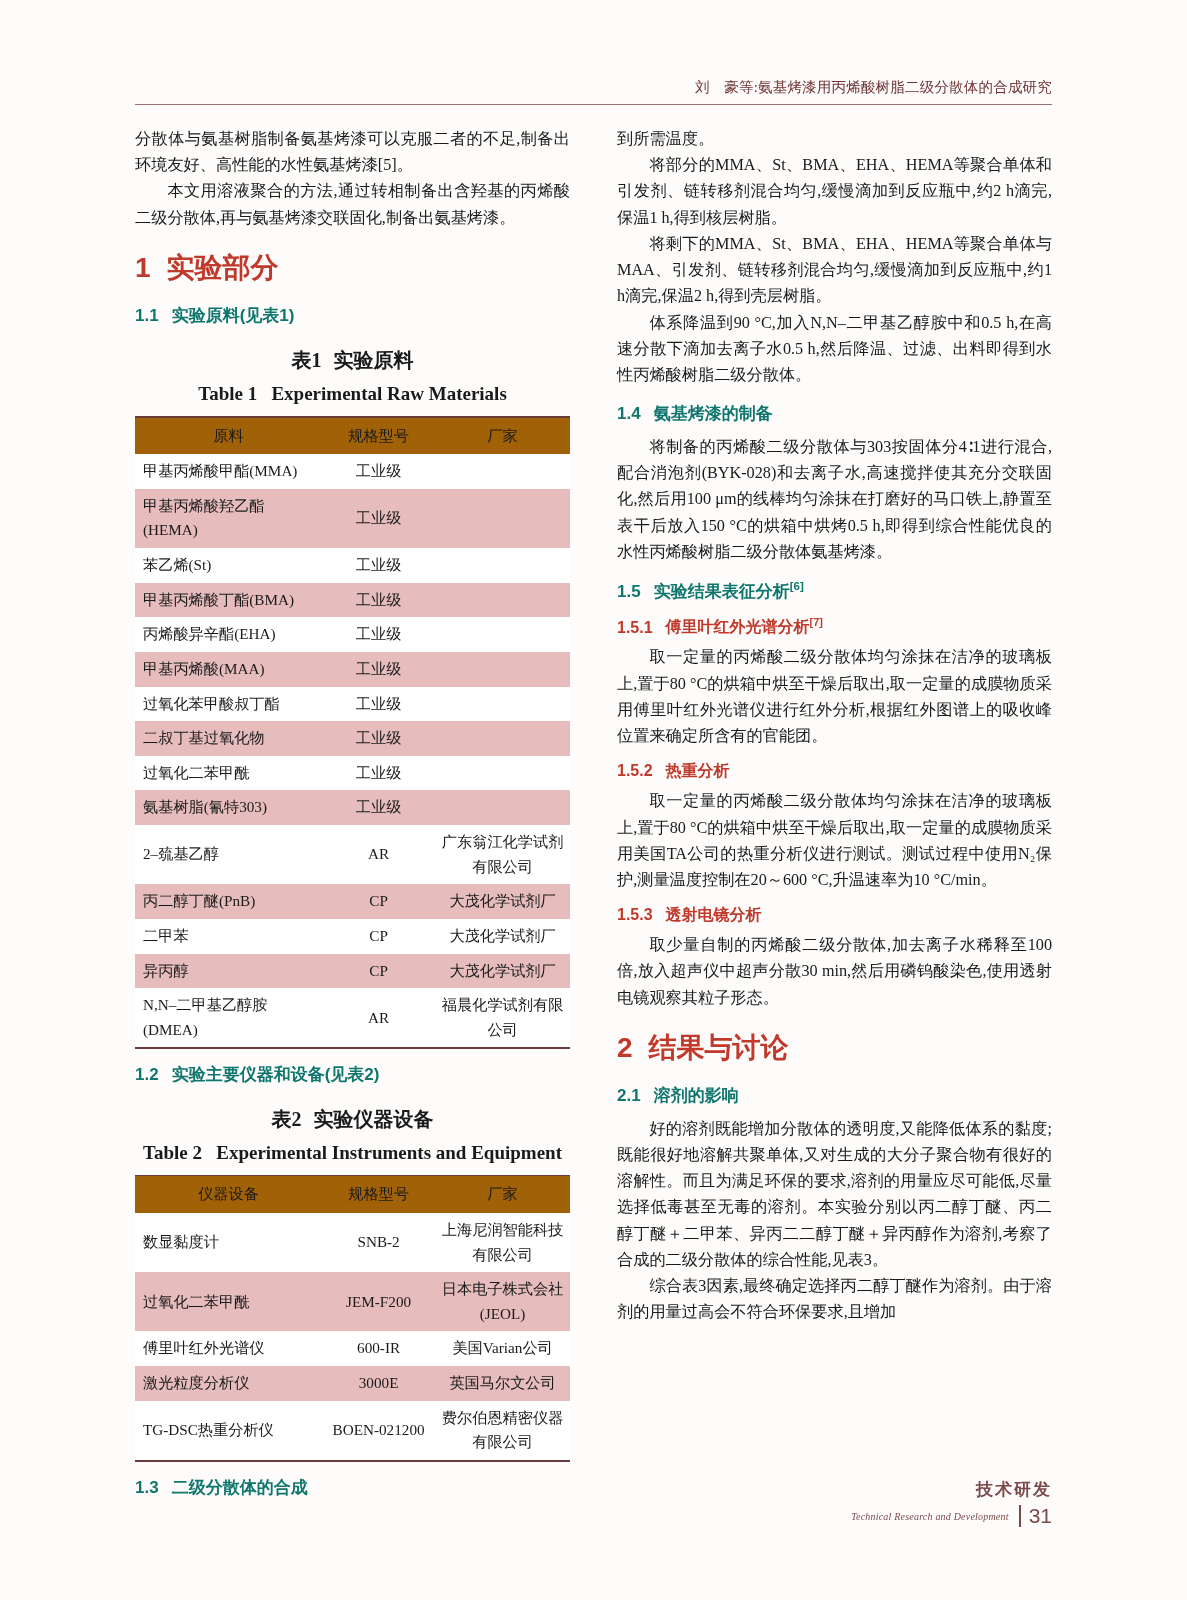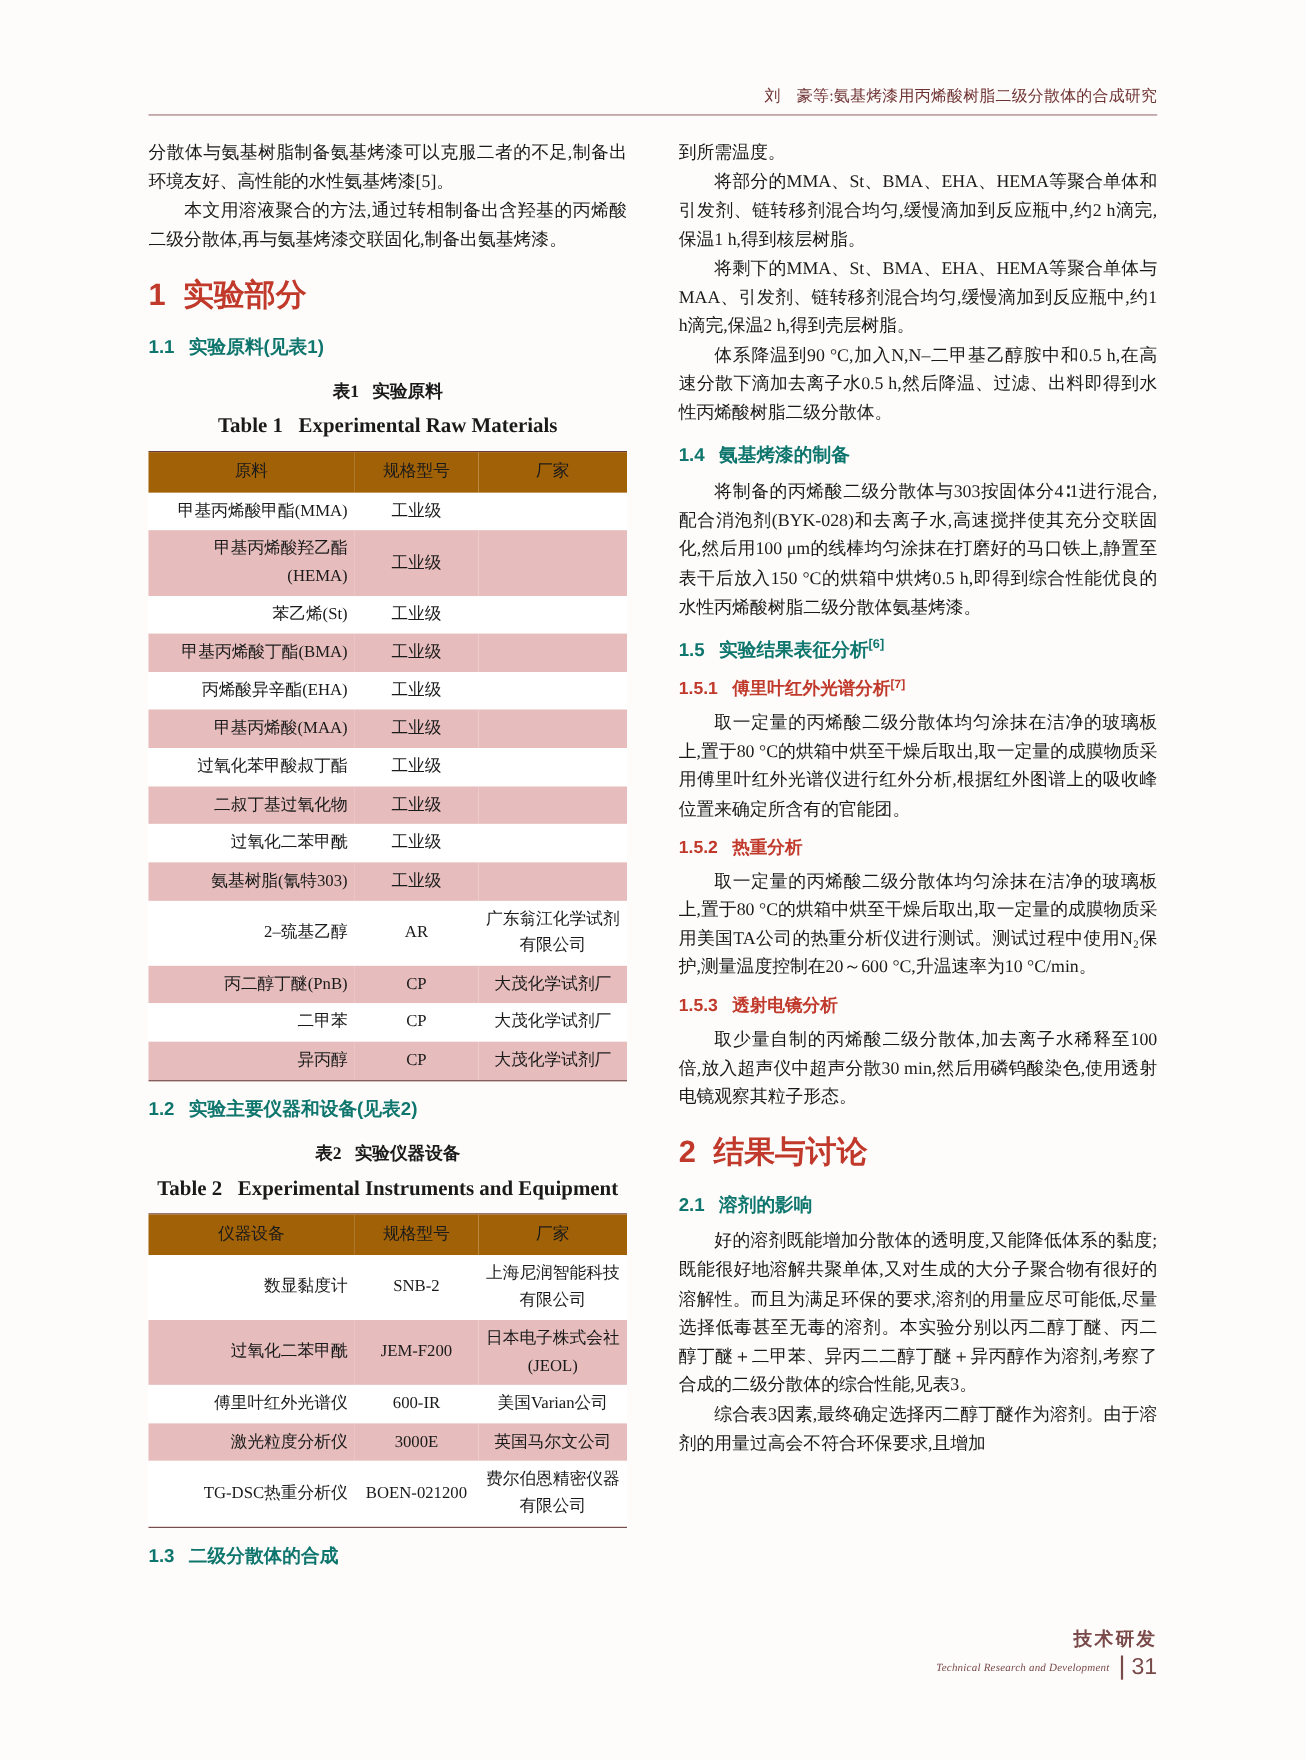--- a/index.html
+++ b/index.html
@@ -79,21 +79,21 @@
     font-family: "Liberation Sans", sans-serif;
     font-weight: bold;
   }
   h4.subsub .num { margin-right: 13px; }
   sup { font-size: 0.68em; vertical-align: super; }
 
   .table-block { margin: 14px 0 6px 0; }
   .tbl-title-cn {
     text-align: center;
     font-weight: bold;
-    font-size: 16px;
+    font-size: 20px;
     margin-bottom: 3px;
   }
   .tbl-title-cn .tnum { margin-right: 12px; }
   .tbl-title-en {
     text-align: center;
     font-weight: bold;
     font-size: 19px;
     margin-bottom: 6px;
     font-family: Liberation Serif, serif;
   }
@@ -109,21 +109,21 @@
     padding: 6px 4px;
     border: none;
   }
   table.data td {
     padding: 5px 6px;
     vertical-align: middle;
     border: none;
   }
   table.data tr.odd td { background: #e6bcbc; }
   table.data tr.even td { background: #ffffff; }
-  table.data td.c1 { text-align: right; padding-left: 8px; width: 43%; }
+  table.data td.c1 { text-align: left; padding-left: 8px; width: 43%; }
   table.data td.c2 { text-align: center; width: 26%; }
   table.data td.c3 { text-align: center; width: 31%; }
   .tbl-top-rule, .tbl-bot-rule {
     height: 1.6px;
     background: #6b3b3b;
   }
   .tbl-bot-rule { margin-top: 0; }
 
   .footer-brand {
     position: absolute;
@@ -263,20 +263,25 @@
           <tr class="even">
             <td class="c1">二甲苯</td>
             <td class="c2">CP</td>
             <td class="c3">大茂化学试剂厂</td>
           </tr>
           <tr class="odd">
             <td class="c1">异丙醇</td>
             <td class="c2">CP</td>
             <td class="c3">大茂化学试剂厂</td>
           </tr>
+          <tr class="even">
+            <td class="c1">N,N–二甲基乙醇胺(DMEA)</td>
+            <td class="c2">AR</td>
+            <td class="c3">福晨化学试剂有限公司</td>
+          </tr>
         </tbody>
       </table>
       <div class="tbl-bot-rule"></div>
     </div>
 
     <h3 class="sub">
       <span class="num">1.2</span><span>实验主要仪器和设备(见表2)</span>
     </h3>
 
     <div class="table-block">

